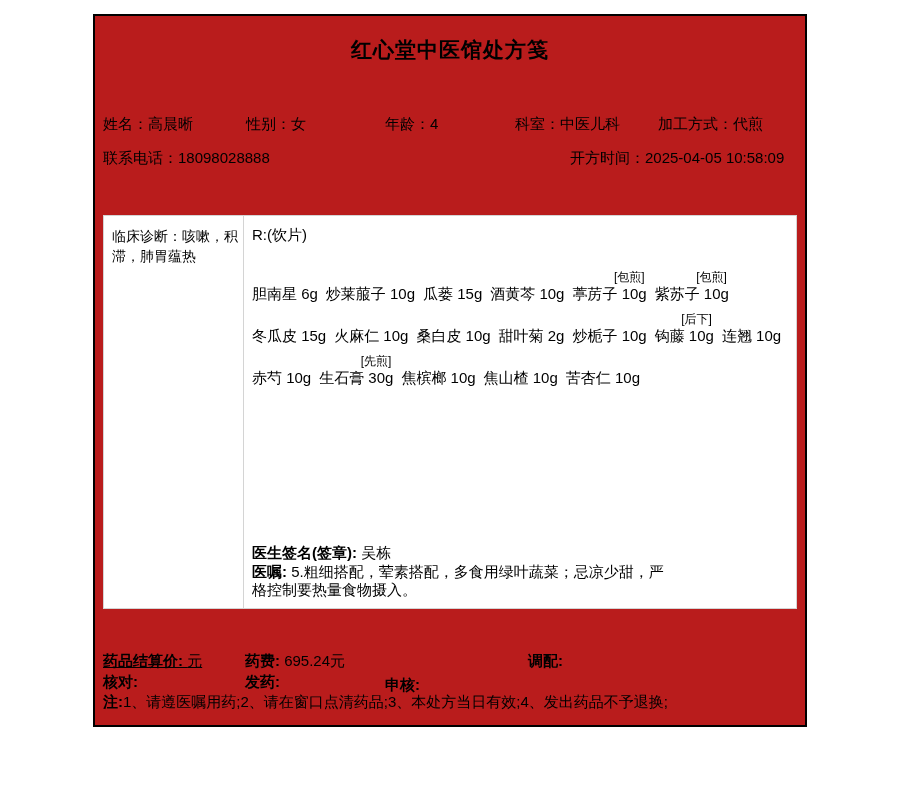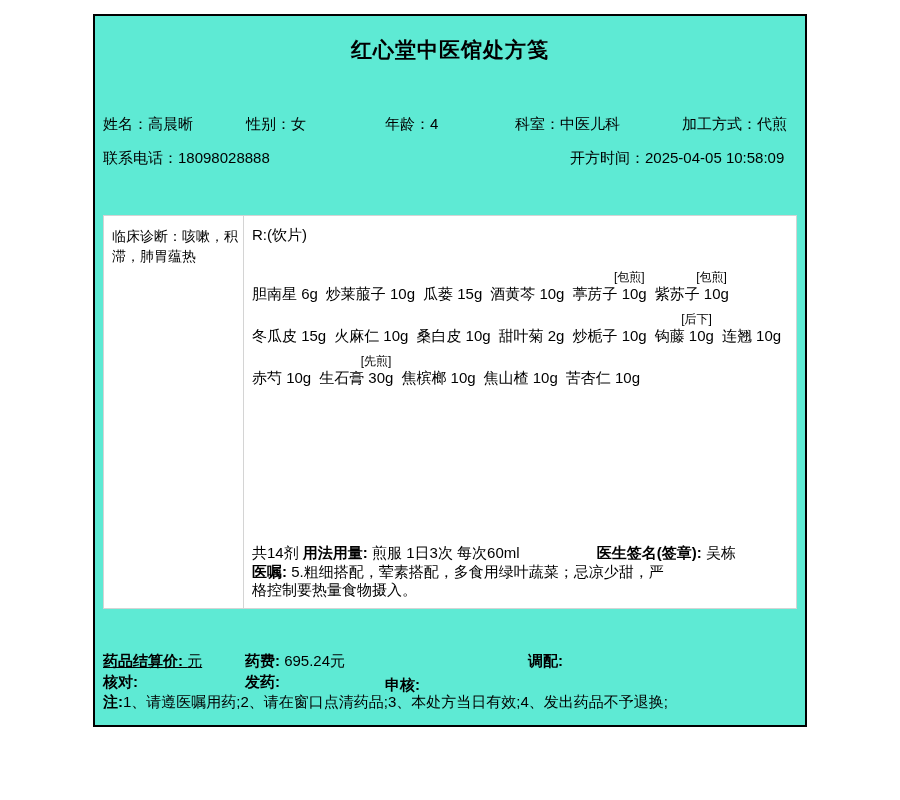--- a/index.html
+++ b/index.html
@@ -8,21 +8,21 @@
     width: 900px; height: 800px;
     background: #ffffff;
     color: #000000;
     font-family: "Liberation Sans", "DejaVu Sans", sans-serif;
   }
   .page {
     position: absolute;
     left: 93px; top: 14px;
     width: 714px; height: 713px;
     border: 2px solid #000000;
-    background: #5eead4;
+    background: #b91c1c;
   }
   .title {
     position: absolute;
     left: 0; top: 20px; width: 100%;
     text-align: center;
     font-size: 21px;
     font-weight: bold;
     letter-spacing: 1px;
   }
   .abs { position: absolute; font-size: 15px; white-space: nowrap; }
@@ -81,21 +81,21 @@
 <body>
 
 <div class="page">
 
   <div class="title">红心堂中医馆处方笺</div>
 
   <div class="abs" style="left:8px; top:99px;"><span>姓名：</span><span>高晨晰</span></div>
   <div class="abs" style="left:151px; top:99px;"><span>性别：</span><span>女</span></div>
   <div class="abs" style="left:290px; top:99px;"><span>年龄：</span><span>4</span></div>
   <div class="abs" style="left:420px; top:99px;"><span>科室：</span><span>中医儿科</span></div>
-  <div class="abs" style="left:563px; top:99px;margin-left:24px;"><span>加工方式：</span><span>代煎</span></div>
+  <div class="abs" style="left:563px; top:99px;"><span>加工方式：</span><span>代煎</span></div>
 
   <div class="abs" style="left:8px; top:133px;"><span>联系电话：</span><span>18098028888</span></div>
   <div class="abs" style="left:475px; top:133px;"><span>开方时间：</span><span>2025-04-05 10:58:09</span></div>
 
   <div class="rx-table">
     <div class="diag-cell"><span>临床诊断：</span><span>咳嗽，积滞，肺胃蕴热</span></div>
     <div class="rx-cell">
       <div class="rx-header">R:(饮片)</div>
       <div>
           <div class="rx-row">
@@ -172,21 +172,20 @@
               <div class="rx-name">焦山楂 10g</div>
             </div>
             <div class="rx-item">
               <div class="rx-tag">&nbsp;</div>
               <div class="rx-name">苦杏仁 10g</div>
             </div>
           </div>
         </div>
       <div class="rx-bottom">
         <div class="dosage-line">
-          <span><span>共14剂</span> <span class="blabel">用法用量:</span> <span>煎服 1日3次 每次60ml</span></span>
           <span class="sign"><span class="blabel">医生签名(签章):</span> <span>吴栋</span></span>
         </div>
         <div class="advice"><span class="blabel">医嘱:</span> <span>5.粗细搭配，荤素搭配，多食用绿叶蔬菜；忌凉少甜，严格控制要热量食物摄入。</span></div>
       </div>
     </div>
   </div>
 
   <div class="abs" style="left:8px; top:636px;text-decoration:underline;"><span class="blabel">药品结算价:</span> <span>元</span></div>
   <div class="abs" style="left:150px; top:636px;"><span class="blabel">药费:</span> <span>695.24元</span></div>
   <div class="abs blabel" style="left:290px; top:636px;margin-top:24px;">申核:</div>

